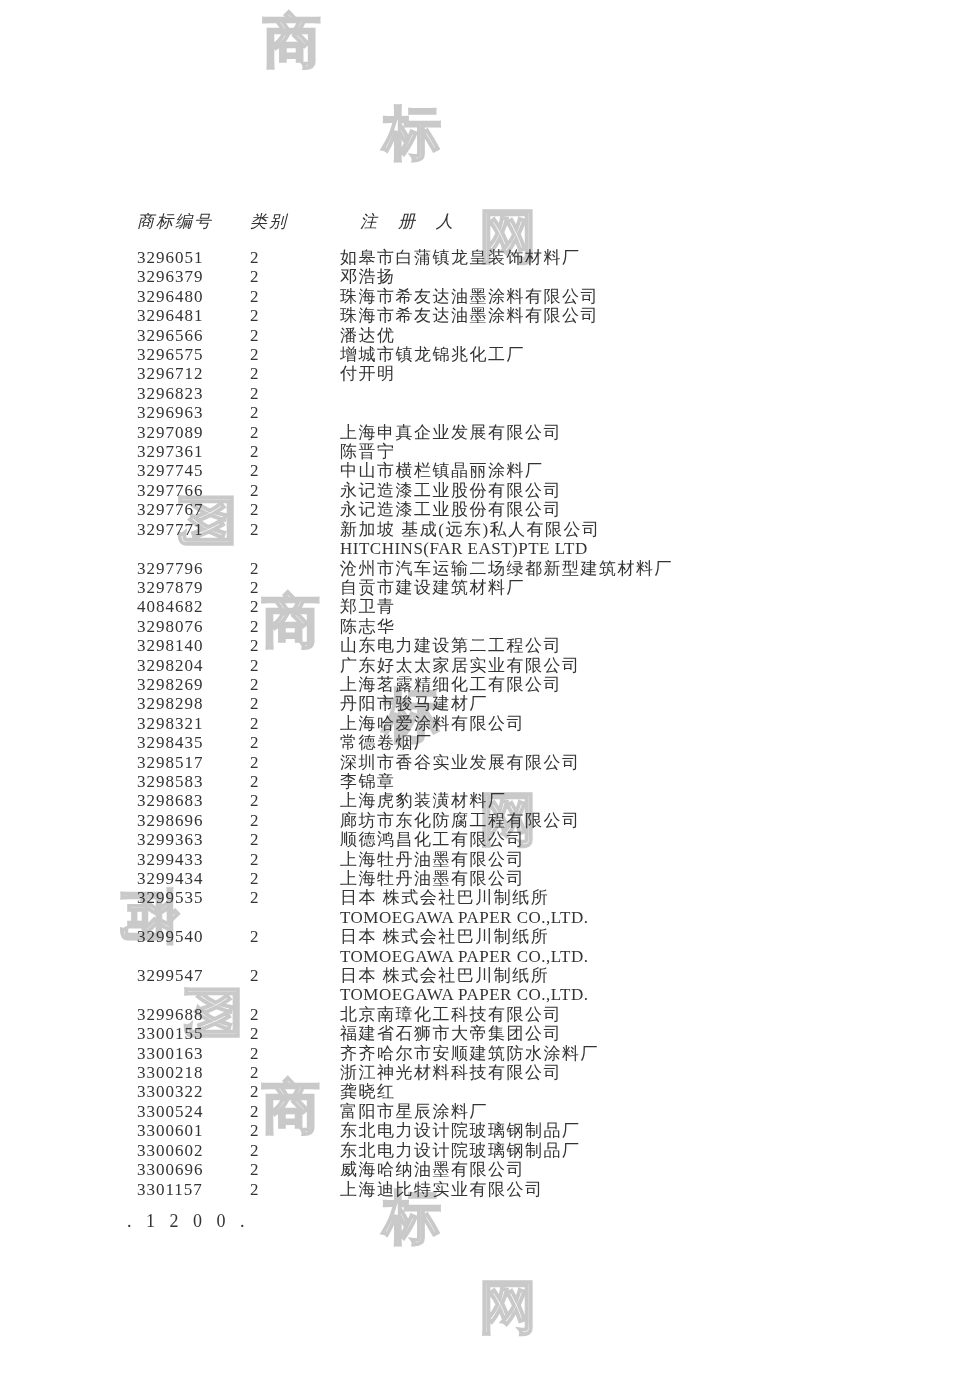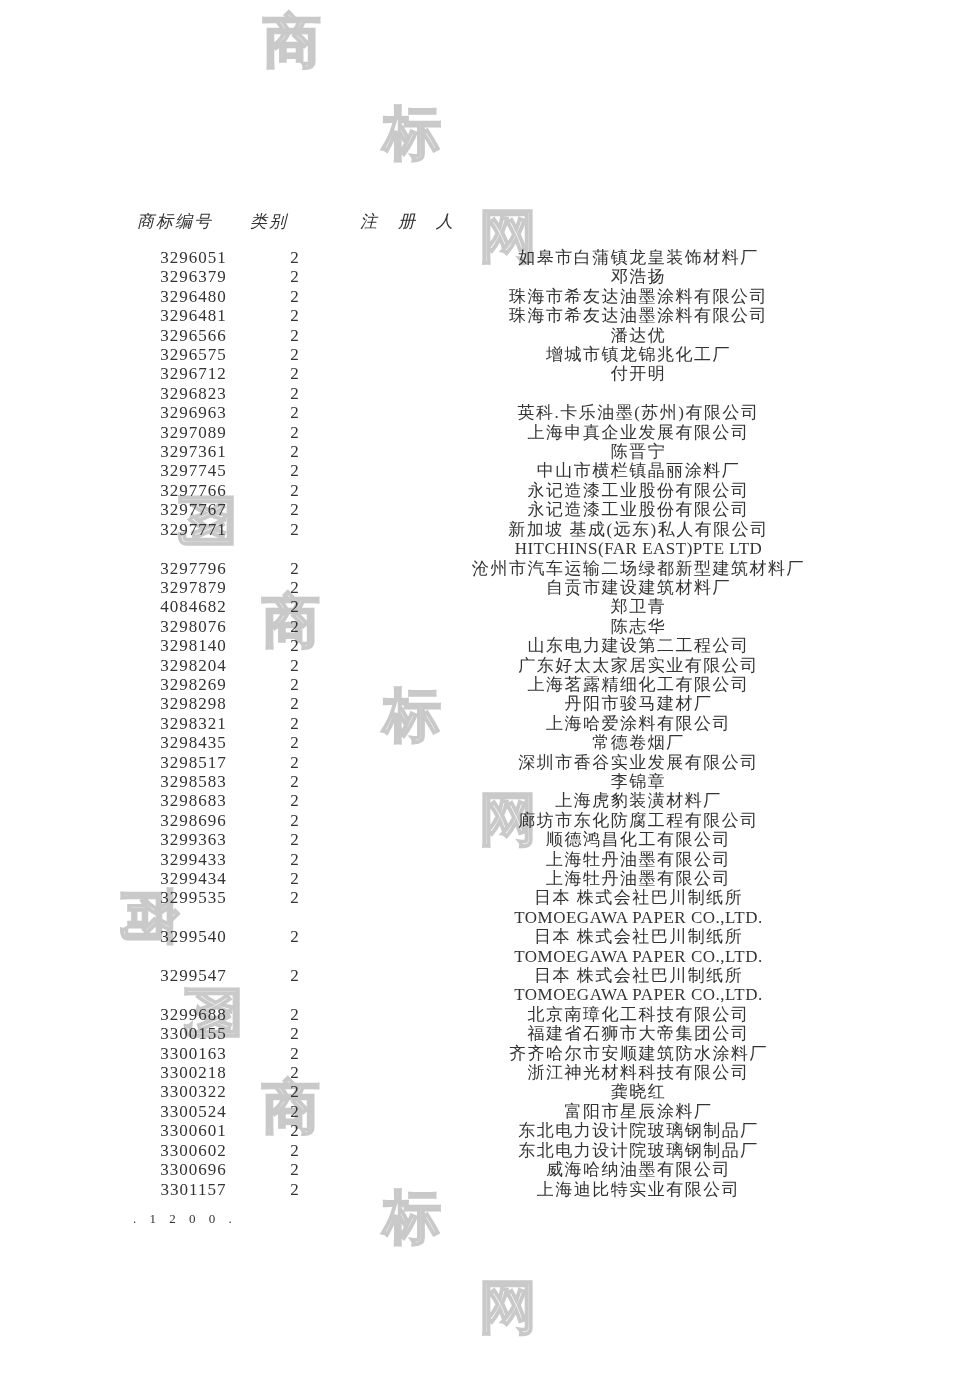--- a/index.html
+++ b/index.html
@@ -28,31 +28,31 @@
 
   
   .tbl-header {
     position: absolute; left: 137px; top: 210px; width: 740px;
     display: grid; grid-template-columns: 113px 90px 1fr;
     font-size: 17px; letter-spacing: 2px; font-style: italic;
   }
   .tbl-header .h3 { padding-left: 20px; }
   .tbl-rows {
     position: absolute; left: 137px; top: 248px; width: 800px;
-    font-size: 17px; line-height: 19.4px; text-align: center;
+    font-size: 17px; line-height: 19.4px;
   }
   .row { display: grid; grid-template-columns: 113px 90px 1fr; }
   .cell-num { letter-spacing: 1px; }
   .cell-cls { letter-spacing: 1px; }
   .cell-reg { letter-spacing: 1.5px; }
   .reg-line2 { letter-spacing: 0.5px; }
 
   .page-footer {
-    position: absolute; left: 133px; top: 1211px;
-    font-size: 13px; letter-spacing: 5px;
+    position: absolute; left: 127px; top: 1211px;
+    font-size: 18px; letter-spacing: 5px;
   }
 </style>
 </head>
 <body>
 
 <div class="page">
 
   <div class="wm-layer">
       <span class="wm" style="left: 263px; top: 12px;">商</span>
       <span class="wm" style="left: 383px; top: 104px;">标</span>
@@ -146,25 +146,20 @@
   </div>
 
   <div class="row">
     <span class="cell-num">3296823</span>
     <span class="cell-cls">2</span>
   </div>
 
   <div class="row">
     <span class="cell-num">3296963</span>
     <span class="cell-cls">2</span>
-    <span class="cell-reg">
-      <span class="reg-line1">英科.卡乐油墨(苏州)有限公司</span>
-      
-      
-    </span>
   </div>
 
   <div class="row">
     <span class="cell-num">3297089</span>
     <span class="cell-cls">2</span>
     <span class="cell-reg">
       <span class="reg-line1">上海申真企业发展有限公司</span>
       
       
     </span>

